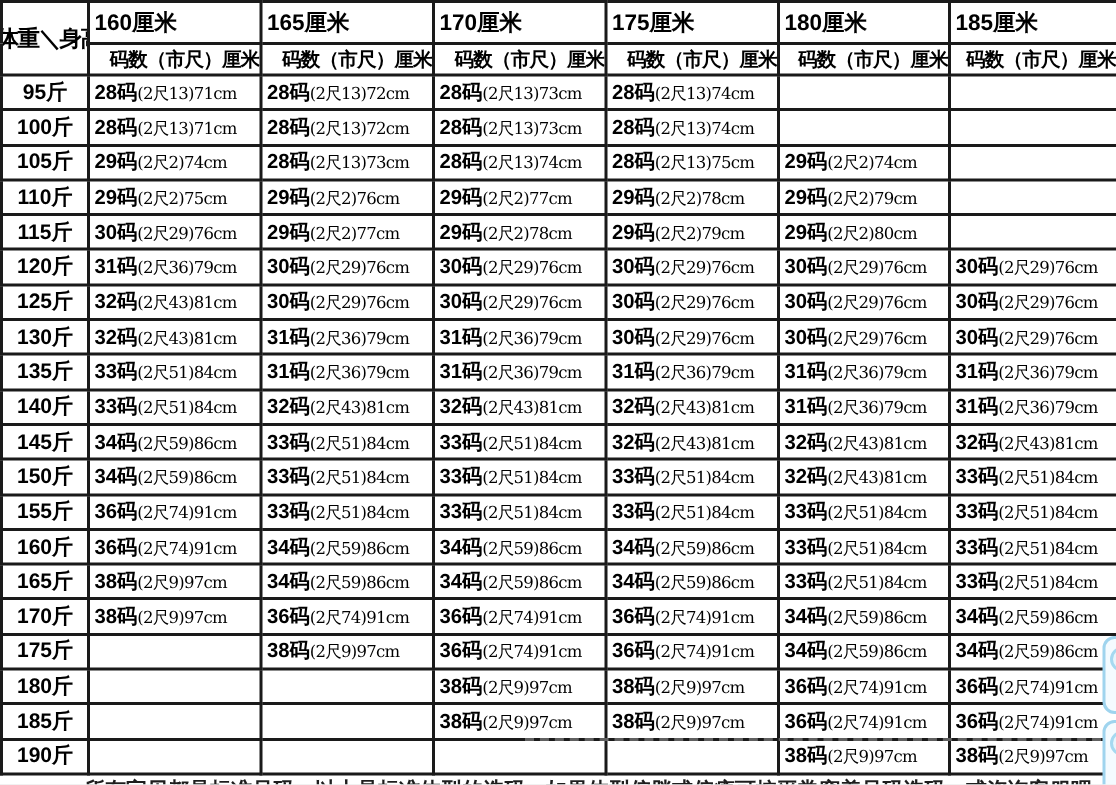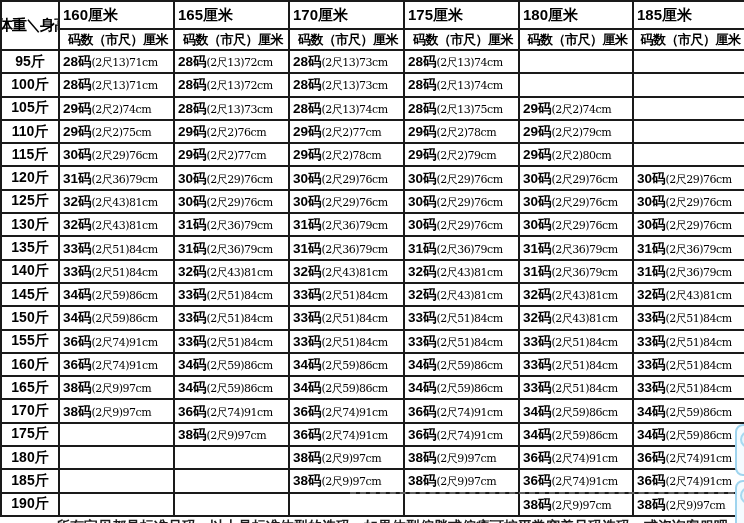--- a/index.html
+++ b/index.html
@@ -14,21 +14,21 @@
     border-collapse:collapse; table-layout:fixed;
   }
   .size-chart th, .size-chart td {
     border:2px solid #1a1a1a;
     padding:0 0 0 3px;
     overflow:hidden; white-space:nowrap;
     vertical-align:middle;
     background:#fff;
   }
   thead tr.hrow1 th { height:26px; font-size:15px; font-weight:bold; text-align:left; }
-  thead tr.hrow2 th { height:19px; font-size:13px; font-weight:bold; text-align:center; letter-spacing:-0.5px; }
+  thead tr.hrow2 th { height:19px; font-size:13px; font-weight:bold; text-align:right; letter-spacing:-0.5px; }
   th.corner {
     font-size:12px; font-weight:bold; text-align:left;
     padding-left:0; text-indent:-4px; letter-spacing:-1px;
   }
   tbody th.wt { height:21.3px; font-size:14px; font-weight:bold; text-align:center; padding:0; }
   tbody td { height:21.3px; }
   .sz { font-weight:bold; font-size:13.5px; }
   .dt { font-size:11px; font-family:"DejaVu Serif", serif; letter-spacing:-0.5px; }
   .footer-note {
     position:absolute; top:518px; left:56px;

